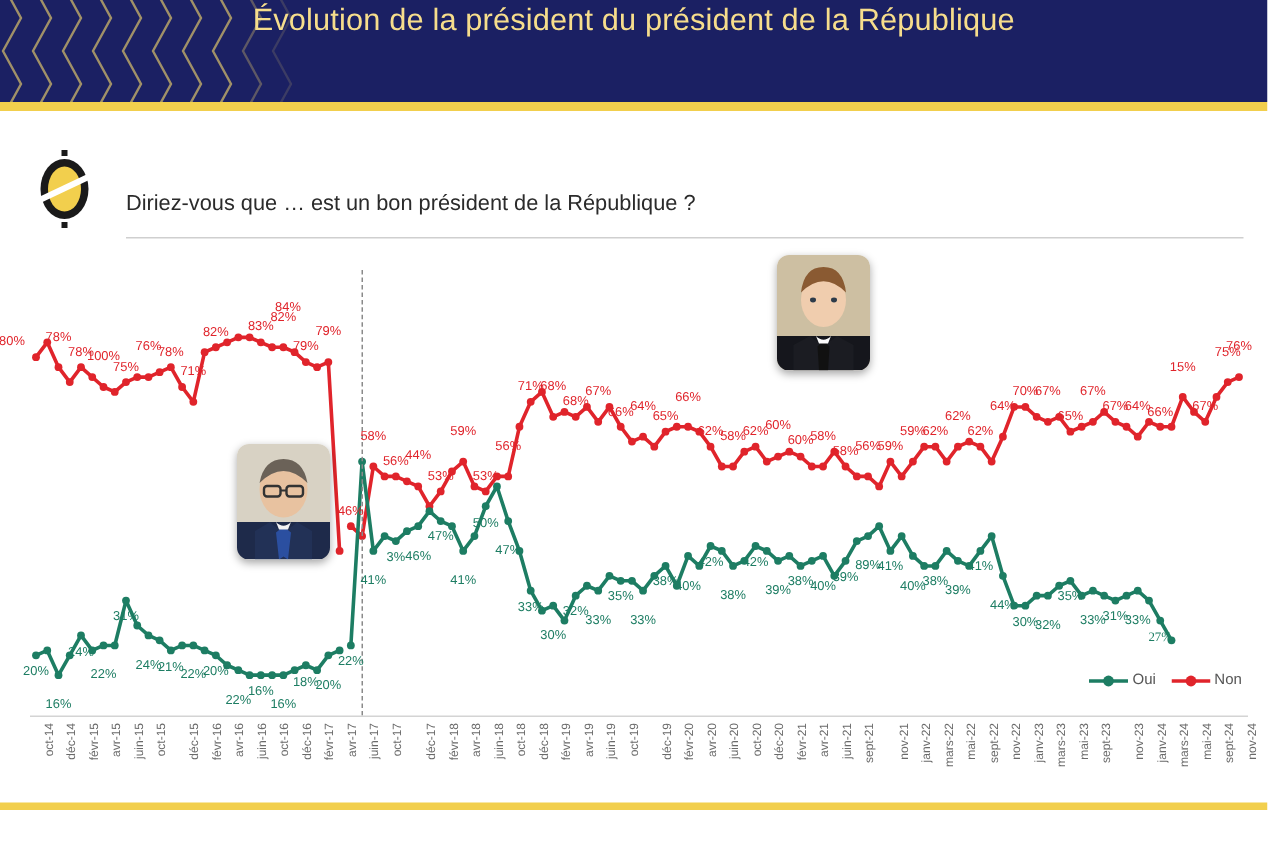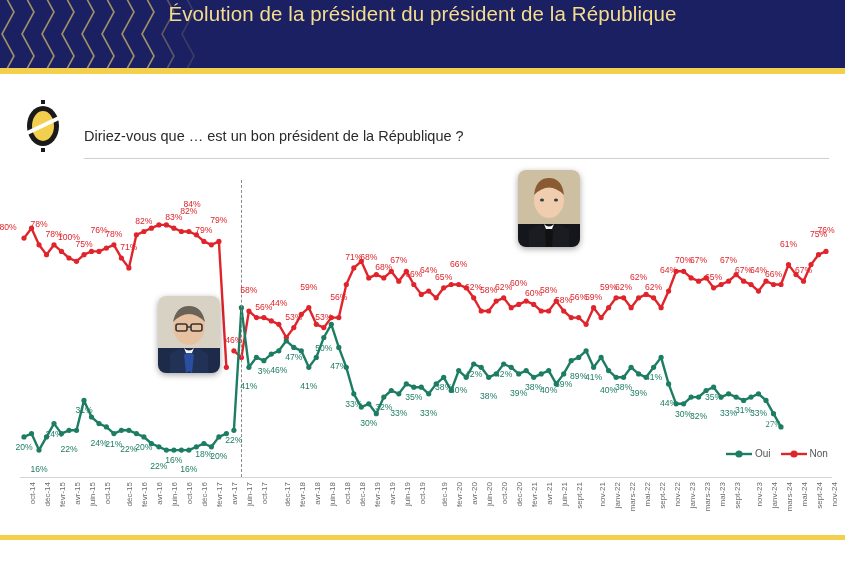--- a/index.html
+++ b/index.html
@@ -471,21 +471,21 @@
       <div class="dlabel non" style="left: 638.6px; top: 272.8px;">62%</div>
       <div class="dlabel non" style="left: 653.6px; top: 282.8px;">62%</div>
       <div class="dlabel non" style="left: 668.6px; top: 266.1px;">64%</div>
       <div class="dlabel non" style="left: 683.6px; top: 256.3px;">70%</div>
       <div class="dlabel non" style="left: 698.6px; top: 256.2px;">67%</div>
       <div class="dlabel non" style="left: 713.6px; top: 272.8px;">65%</div>
       <div class="dlabel non" style="left: 728.6px; top: 256.2px;">67%</div>
       <div class="dlabel non" style="left: 743.6px; top: 266.2px;">67%</div>
       <div class="dlabel non" style="left: 758.5px; top: 266.1px;">64%</div>
       <div class="dlabel non" style="left: 773.5px; top: 269.5px;">66%</div>
-      <div class="dlabel non" style="left: 788.5px; top: 239.6px;">61%</div>
+      <div class="dlabel non" style="left: 788.5px; top: 239.6px;">15%</div>
       <div class="dlabel non" style="left: 803.5px; top: 266.2px;">67%</div>
       <div class="dlabel non" style="left: 818.5px; top: 229.7px;">75%</div>
       <div class="dlabel non" style="left: 826px; top: 226.4px;">76%</div>
       <div class="dlabel oui" style="left: 24px; top: 442.9px;">20%</div>
       <div class="dlabel oui" style="left: 39px; top: 465.1px;">16%</div>
       <div class="dlabel oui" style="left: 54px; top: 429.6px;">24%</div>
       <div class="dlabel oui" style="left: 69px; top: 445.3px;">22%</div>
       <div class="dlabel oui" style="left: 84px; top: 406.4px;">31%</div>
       <div class="dlabel oui" style="left: 99px; top: 438.6px;">24%</div>
       <div class="dlabel oui" style="left: 113.9px; top: 439.6px;">21%</div>

